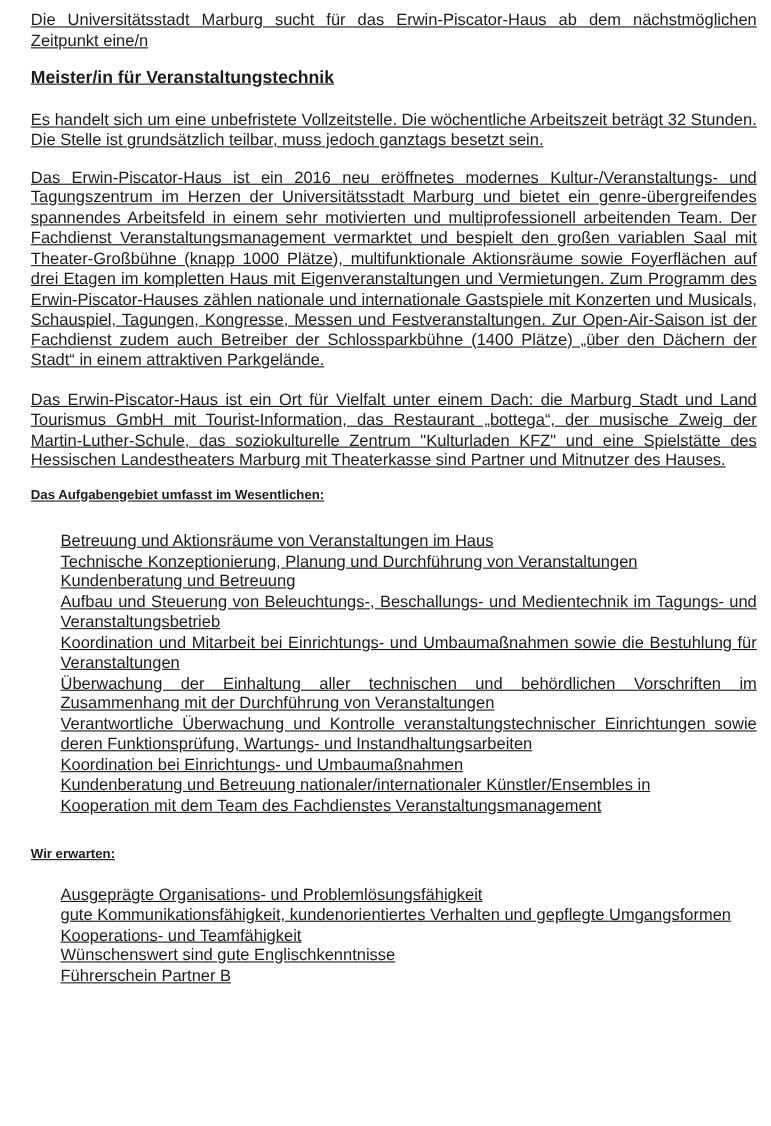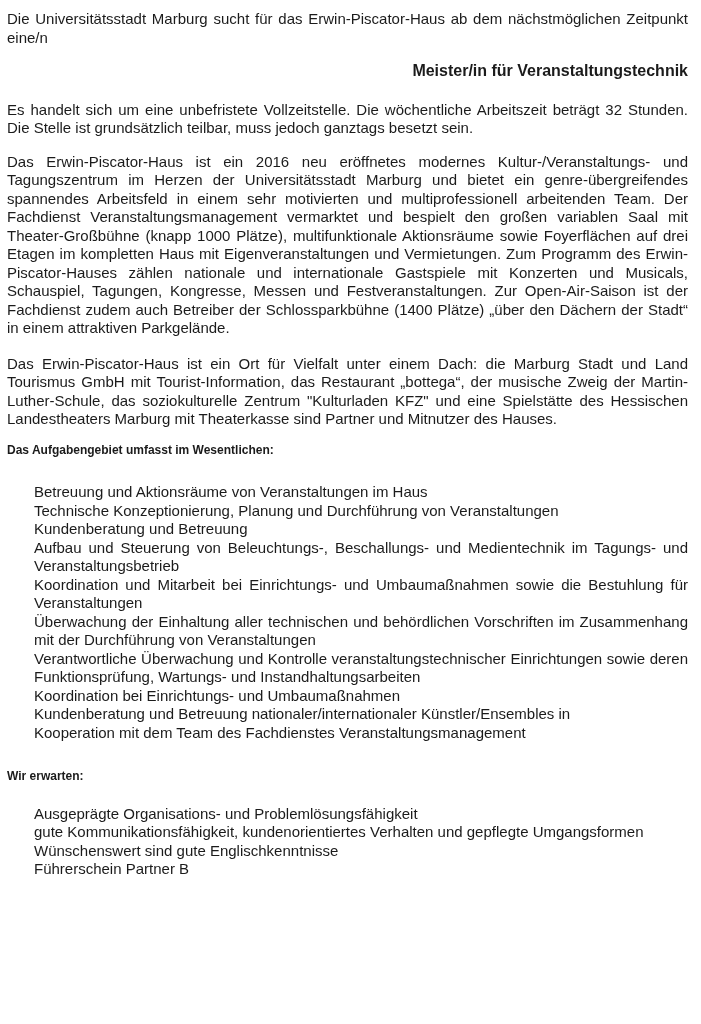--- a/index.html
+++ b/index.html
@@ -9,38 +9,39 @@
     height: 1024px;
     overflow: hidden;
     background: #ffffff;
     color: #1b1b1b;
     font-family: "Liberation Sans", "DejaVu Sans", sans-serif;
   }
   .page {
     box-sizing: border-box;
     width: 701px;
     height: 1020px;
-    padding: 10px 13px 0 7px;
+    padding: 10px 13px 0 28px;
     background: #ffffff;
+    text-decoration: underline;
   }
   .para {
     font-size: 15px;
     line-height: 18.5px;
     text-align: justify;
     margin: 0;
   }
   .p-intro    { margin-bottom: 15px; }
   .p-terms    { margin-bottom: 15px; }
   .p-house    { margin-bottom: 17px; }
   .p-partners { margin-bottom: 12px; }
   .job-title {
     font-size: 16px;
     line-height: 18.5px;
     font-weight: bold;
-    text-align: right;
+    text-align: left;
     margin: 0 0 20px 0;
   }
   .sec-heading {
     font-size: 12px;
     line-height: 18.5px;
     font-weight: bold;
     margin: 0;
   }
   .h-tasks  { margin-bottom: 24px; }
   .h-expect { margin-bottom: 19px; }
@@ -83,17 +84,18 @@
     <p class="item">Koordination bei Einrichtungs- und Umbaumaßnahmen</p>
     <p class="item">Kundenberatung und Betreuung nationaler/internationaler Künstler/Ensembles in
 Kooperation mit dem Team des Fachdienstes Veranstaltungsmanagement</p>
   </div>
 
   <h2 class="sec-heading h-expect">Wir erwarten:</h2>
 
   <div class="list list-expect">
     <p class="item">Ausgeprägte Organisations- und Problemlösungsfähigkeit</p>
     <p class="item">gute Kommunikationsfähigkeit, kundenorientiertes Verhalten und gepflegte Umgangsformen</p>
+    <p class="item">Kooperations- und Teamfähigkeit</p>
     <p class="item">Wünschenswert sind gute Englischkenntnisse</p>
     <p class="item">Führerschein Partner B</p>
   </div>
 
 </div>
 
 </body></html>

